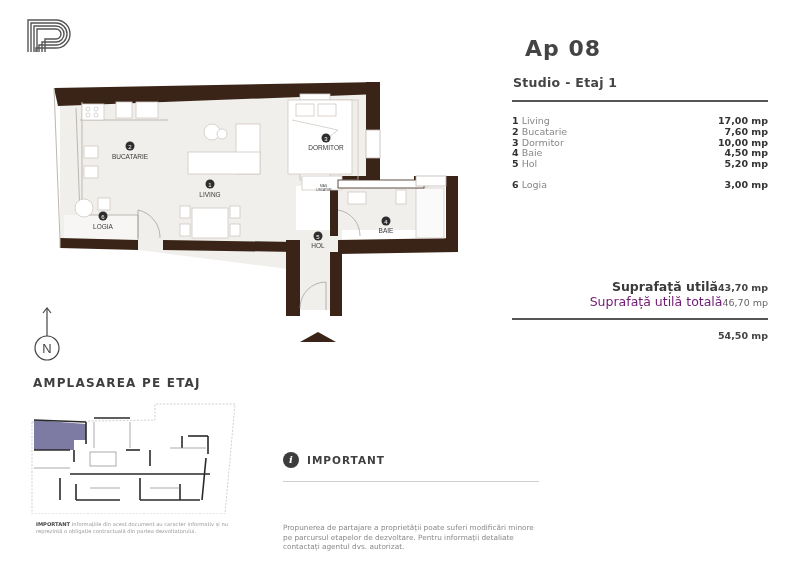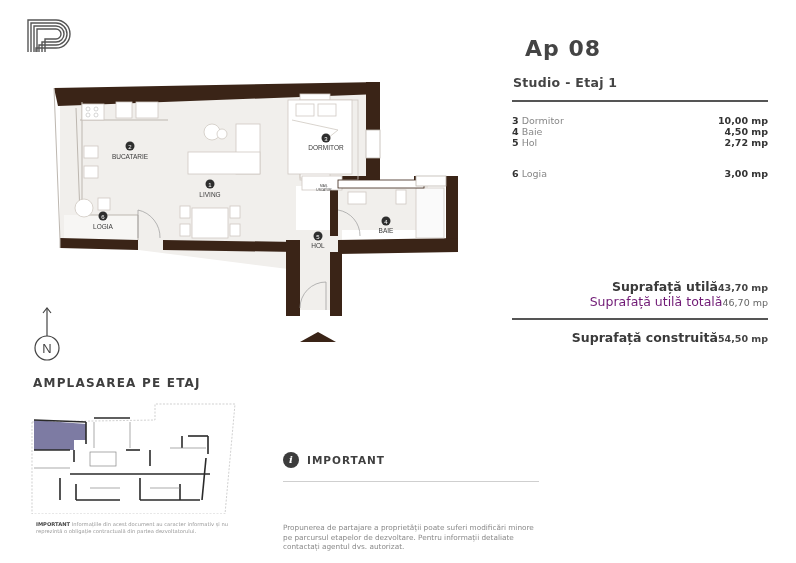--- a/index.html
+++ b/index.html
@@ -17,21 +17,21 @@
   .disclaimer-left b { color: #444; font-weight: bold; }
 
   .title { position: absolute; left: 513px; top: 36px; font-size: 22px; font-weight: bold; color: #444; letter-spacing: 1px; margin-left: 12px; }
   .subtitle { position: absolute; left: 513px; top: 75px; font-size: 12.5px; font-weight: bold; color: #444; letter-spacing: 0.3px; }
   .hr1 { position: absolute; left: 512px; top: 100px; width: 256px; height: 2px; background: #555; }
 
   .rooms { position: absolute; left: 512px; top: 116px; width: 256px; }
   .room-row { display: flex; justify-content: space-between; font-size: 9.5px; line-height: 10.8px; color: #888; }
   .room-row .num { color: #333; font-weight: bold; margin-right: 3px; }
   .room-row .area { color: #333; font-weight: bold; }
-  .room-row.gap { margin-top: 21px; }
+  .room-row.gap { margin-top: 10px; }
 
   .summary { position: absolute; left: 512px; top: 279px; width: 256px; }
   .sum-row { display: flex; justify-content: flex-end; align-items: baseline; }
   .sum-row .lbl { font-size: 12.5px; color: #3a3a3a; }
   .sum-row .val { font-size: 9.5px; color: #444; font-weight: bold; }
   .sum-row.bold .lbl { font-weight: bold; }
   .sum-row.light .lbl { font-weight: normal; color: #701a75; }
   .sum-row.light .val { font-weight: normal; color: #666; }
   .hr2 { position: absolute; left: 512px; top: 318px; width: 256px; height: 2px; background: #555; }
   .summary2 { position: absolute; left: 512px; top: 330px; width: 256px; }
@@ -225,51 +225,58 @@
 <div class="disclaimer-left">
   <b>IMPORTANT</b><span> Informațiile din acest document au caracter informativ și nu reprezintă o obligație contractuală din partea dezvoltatorului.</span>
 </div>
 
 <div class="title">Ap 08</div>
 <div class="subtitle">Studio - Etaj 1</div>
 <div class="hr1"></div>
 
 <div class="rooms">
   <div class="room-row">
+    <span><span class="num">1</span><span>Living</span></span>
+    <span class="area">17,00 mp</span>
+  </div>
+  <div class="room-row">
+    <span><span class="num">2</span><span>Bucatarie</span></span>
+    <span class="area">7,60 mp</span>
+  </div>
+  <div class="room-row">
     <span><span class="num">3</span><span>Dormitor</span></span>
     <span class="area">10,00 mp</span>
   </div>
   <div class="room-row">
     <span><span class="num">4</span><span>Baie</span></span>
     <span class="area">4,50 mp</span>
   </div>
   <div class="room-row">
     <span><span class="num">5</span><span>Hol</span></span>
-    <span class="area">2,72 mp</span>
+    <span class="area">5,20 mp</span>
   </div>
   <div class="room-row gap">
     <span><span class="num">6</span><span>Logia</span></span>
     <span class="area">3,00 mp</span>
   </div>
 </div>
 
 <div class="summary">
   <div class="sum-row bold">
     <span class="lbl">Suprafață utilă</span>
     <span class="val">43,70 mp</span>
   </div>
   <div class="sum-row light">
     <span class="lbl">Suprafață utilă totală</span>
     <span class="val">46,70 mp</span>
   </div>
 </div>
 <div class="hr2"></div>
 <div class="summary2">
   <div class="sum-row bold">
-    <span class="lbl">Suprafață construită</span>
     <span class="val">54,50 mp</span>
   </div>
 </div>
 
 <div class="important">
   <div class="info-icon">i</div>
   <div class="important-title">IMPORTANT</div>
 </div>
 <div class="hr3"></div>
 <div class="important-text">Propunerea de partajare a proprietății poate suferi modificări minore pe parcursul etapelor de dezvoltare. Pentru informații detaliate contactați agentul dvs. autorizat.</div>

